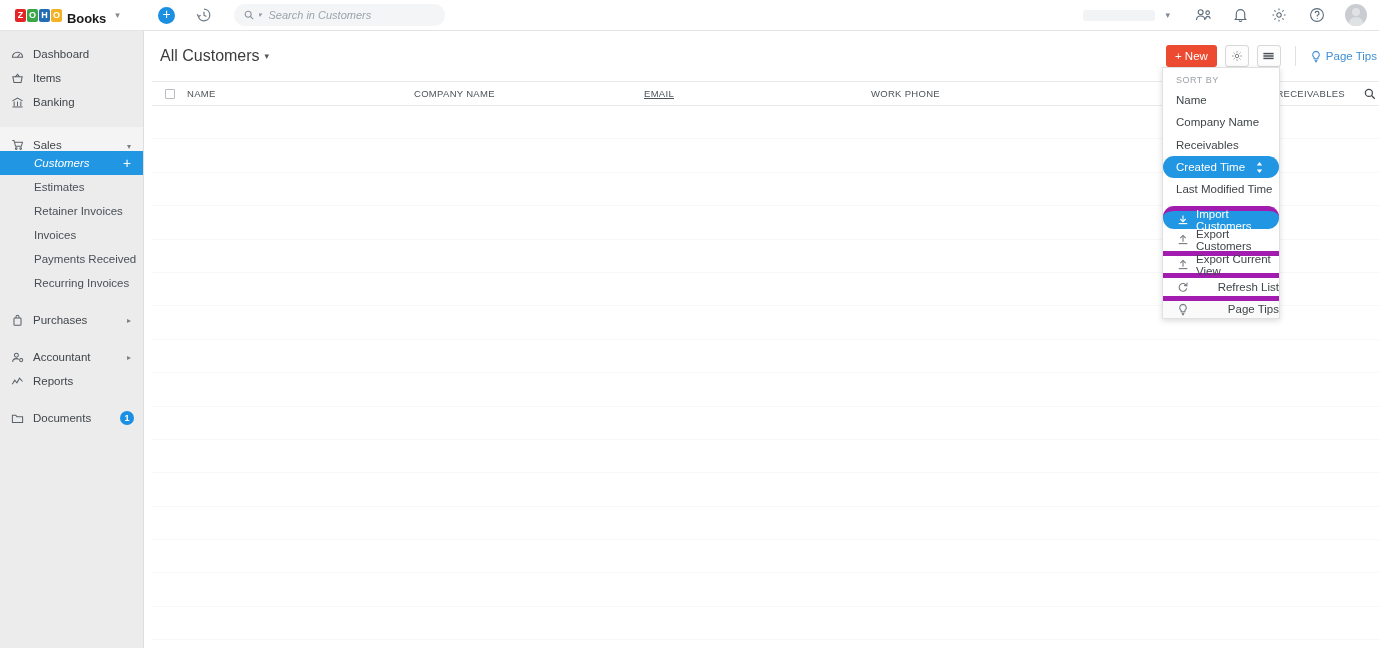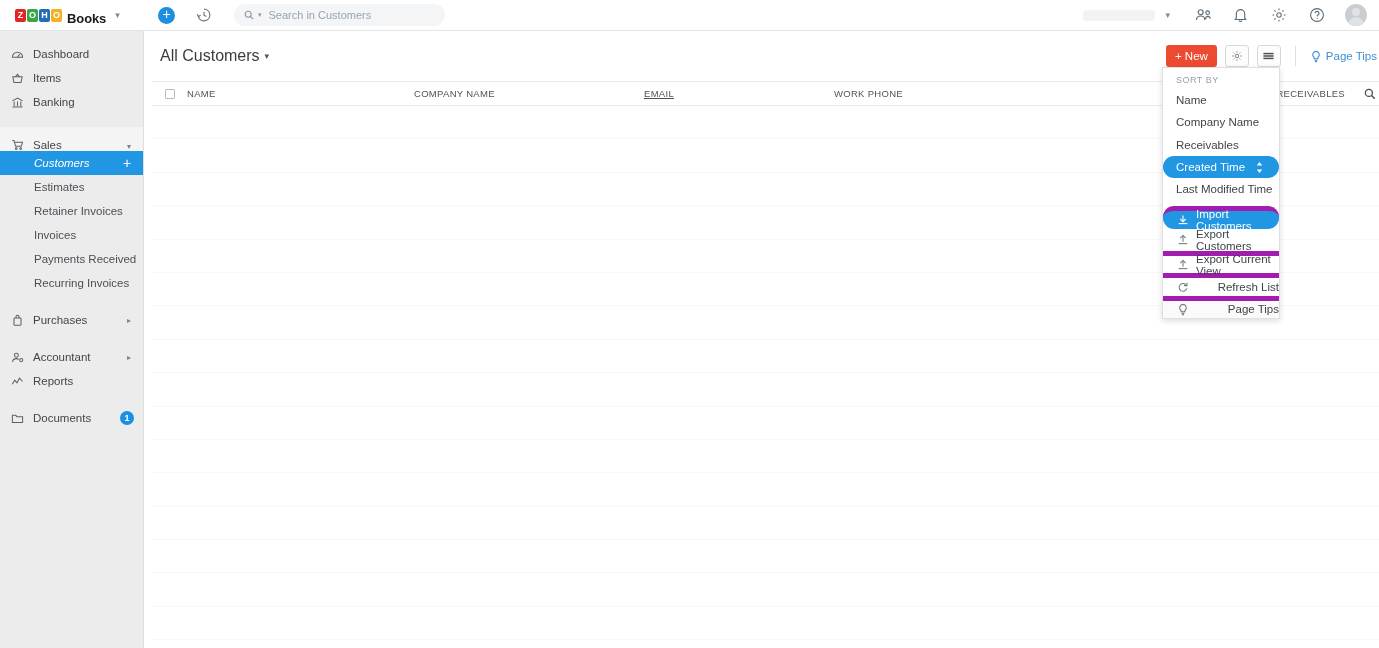--- a/index.html
+++ b/index.html
@@ -35,20 +35,21 @@
   .plus-circle {
     margin-left: 14px; width: 17px; height: 17px; border-radius: 50%;
     background: #1d8fe0; color: #fff; font-size: 14px; line-height: 15px;
     text-align: center; font-weight: 400; cursor: pointer;
   }
   .hist-icon { margin-left: 21px; width: 16px; height: 16px; color: #6c7a86; cursor: pointer; }
   .searchbox {
     margin-left: 22px; width: 211px; height: 22px; border-radius: 11px;
     background: #f4f5f7; display: flex; align-items: center; padding: 0 10px; gap: 4px;
     cursor: text;
+    font-style: italic;
   }
   .search-q { color: #8a96a0; font-size: 11px; }
   .search-caret { color: #8a96a0; font-size: 7px; }
   .search-ph { color: #9aa4ad; font-size: 11px; margin-left: 3px; }
 
   .topbar-right {
     margin-left: auto; display: flex; align-items: center; gap: 0; padding-right: 12px;
   }
   .org-blur {
     width: 72px; height: 11px; background: #f2f3f5; border-radius: 3px;
@@ -131,21 +132,21 @@
   .thead {
     height: 25px; border-top: 1px solid #e9e9e9; border-bottom: 1px solid #e9e9e9;
     display: flex; align-items: center; font-size: 9.5px; color: #4d5359;
     letter-spacing: 0.3px; background: #fff;
   }
   .th { flex: none; }
   .th-check { width: 35px; display: flex; justify-content: center; }
   .cbox { width: 10px; height: 10px; border: 1px solid #b9bdc1; border-radius: 1px; background:#fff; cursor: pointer; }
   .th-name { width: 227px; }
   .th-company { width: 230px; }
-  .th-email { width: 190px; text-decoration: underline; }
+  .th-email { width: 227px; text-decoration: underline; }
   .th-phone { width: 318px; }
   .th-recv { flex: 1; text-align: right; padding-right: 8px; }
   .th-search { width: 34px; display: flex; justify-content: center; color: #44494e; cursor: pointer; }
 
   .tbody { position: relative; }
   .trow { height: 33.4px; border-bottom: 1px solid #f2f2f2; }
   .trow.faint { border-bottom: 1px solid #f7f7f7; }
 
   
   .menu {

